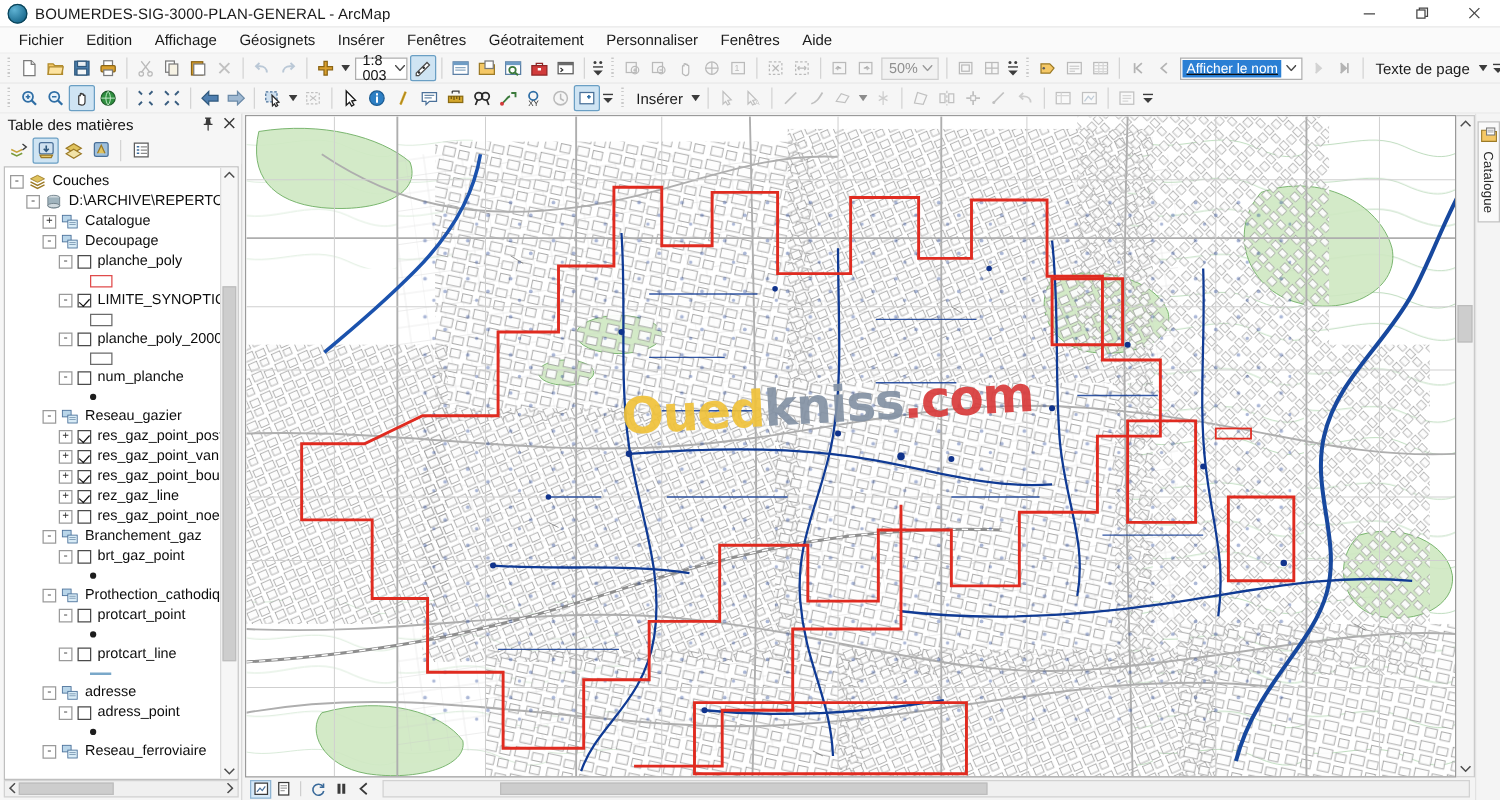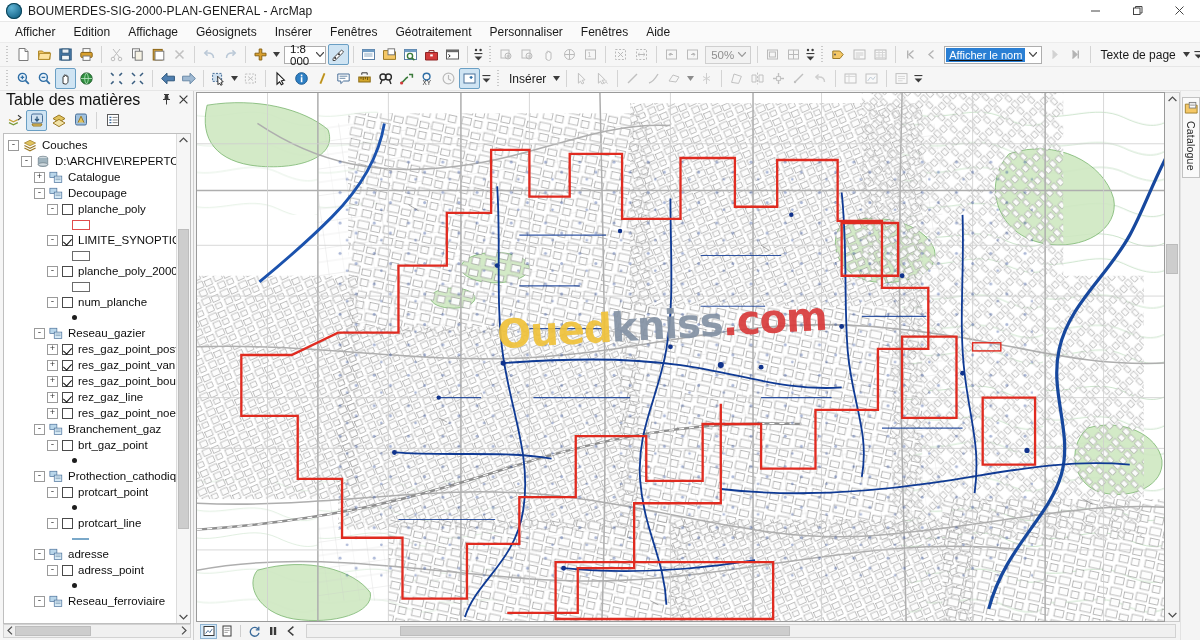--- a/index.html
+++ b/index.html
@@ -115,21 +115,21 @@
 
   
   .toc {
     width: 194px; flex: 0 0 194px;
     display: flex; flex-direction: column;
     background: #f6f6f6;
     border-right: 1px solid #cfcfcf;
   }
   .toc-header {
     height: 18px; display: flex; align-items: center;
-    padding: 0 4px 0 6px; font-size: 16px; color: #111;
+    padding: 0 4px 0 6px; font-size: 12px; color: #111;
     background: #f6f6f6;
   }
   .toc-header .hdr-actions { margin-left: auto; display: flex; gap: 6px; align-items: center; color: #444; }
   .toc-toolbar {
     height: 22px; display: flex; align-items: center; padding-left: 4px;
     background: #f6f6f6; gap: 1px;
   }
   .toc-tree {
     flex: 1 1 auto; background: #ffffff; border: 1px solid #bfbfbf;
     margin: 2px 2px 0 3px; overflow: hidden; position: relative;
@@ -249,21 +249,21 @@
   .status-coords { margin-left: auto; margin-right: 78px; white-space: nowrap; }
   .status-left { margin-left: 8px; color: #3a3a3a; }
 </style>
 </head>
 <body>
 
 <div class="app">
 
   <div class="titlebar">
     <div class="title-icon"></div>
-    <div class="title-text">BOUMERDES-SIG-2000-PLAN-GENERAL - ArcMap</div>
+    <div class="title-text">BOUMERDES-SIG-3000-PLAN-GENERAL - ArcMap</div>
     <div class="win-btns">
       <div class="win-btn">
         <svg width="11" height="11" viewBox="0 0 11 11">
             <line x1="1" y1="6" x2="10" y2="6" stroke="#444" stroke-width="1"></line>
           </svg>
       </div>
       <div class="win-btn">
         <svg width="11" height="11" viewBox="0 0 11 11">
           <rect x="1.5" y="3" width="6.5" height="6.5" fill="none" stroke="#444" stroke-width="1"></rect>
           <path d="M3.5 3 V1.5 H10 V8 H8.2" fill="none" stroke="#444" stroke-width="1"></path>
@@ -272,21 +272,21 @@
       <div class="win-btn close">
         <svg width="11" height="11" viewBox="0 0 11 11">
           <line x1="1.5" y1="1.5" x2="9.5" y2="9.5" stroke="#444" stroke-width="1"></line>
           <line x1="9.5" y1="1.5" x2="1.5" y2="9.5" stroke="#444" stroke-width="1"></line>
         </svg>
       </div>
     </div>
   </div>
 
   <div class="menubar">
-    <div class="menu-item">Afficher</div>
+    <div class="menu-item">Fichier</div>
     <div class="menu-item">Edition</div>
     <div class="menu-item">Affichage</div>
     <div class="menu-item">Géosignets</div>
     <div class="menu-item">Insérer</div>
     <div class="menu-item">Fenêtres</div>
     <div class="menu-item">Géotraitement</div>
     <div class="menu-item">Personnaliser</div>
     <div class="menu-item">Fenêtres</div>
     <div class="menu-item">Aide</div>
   </div>
@@ -367,21 +367,21 @@
           <path d="M6.2 2h2.6v4.2H13v2.6H8.8V13H6.2V8.8H2V6.2h4.2z" fill="#d9a02e" stroke="#8b6415"></path>
         </svg>
     </div>
     <div class="tb-btn" style="width:11px;flex:0 0 11px">
       <svg width="7" height="5" viewBox="0 0 7 5">
           <path d="M0 0h7L3.5 5z" fill="#3c3c3c"></path>
         </svg>
     </div>
 
     <div class="tb-combo scale-combo">
-      <span>1:8 000</span>
+      <span>1:8 003</span>
       <span class="caret">
         <svg width="8" height="5" viewBox="0 0 8 5">
             <path d="M0 0l4 4.4L8 0" fill="none" stroke="#4a4a4a" stroke-width="1.2"></path>
           </svg>
       </span>
     </div>
 
     <div class="tb-btn active">
       <svg width="15" height="15" viewBox="0 0 15 15">
           <path d="M2 11.5L10.6 3l2 2L4 13.5H2z" fill="#fff" stroke="#4a4a4a"></path>

